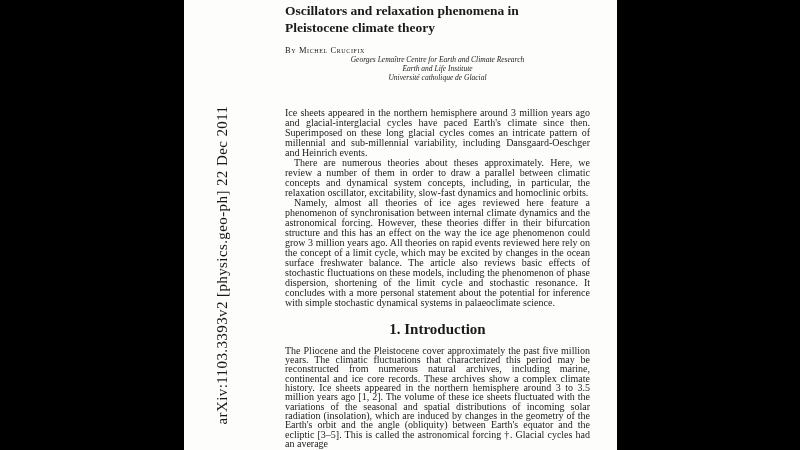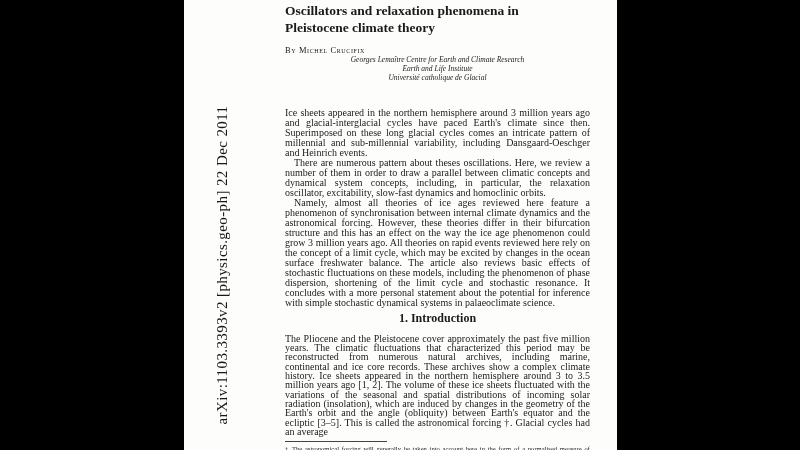--- a/index.html
+++ b/index.html
@@ -48,22 +48,22 @@
     text-align: justify;
   }
   .abstract p { margin: 0; text-indent: 9px; }
   .no-indent { text-indent: 0 !important; }
   .keywords {
     margin: 5px auto 0; width: 252px;
     text-align: center; font-weight: bold;
     font-size: 7px; line-height: 8.8px;
   }
   .section-heading {
-    margin-top: 3px; text-align: center;
-    font-weight: bold; font-size: 12px;
+    margin-top: 13px; text-align: center;
+    font-weight: bold; font-size: 15px;
   }
   .intro-text {
     margin: 8px 0 0;
     font-size: 10px; line-height: 9.35px;
     text-align: justify;
   }
   .footnote-rule {
     margin-top: 5px; width: 102px; height: 0;
     border-top: 1px solid #444;
   }
@@ -97,21 +97,21 @@
       <div class="byline">By Michel Crucifix</div>
 
       <div class="affiliation">
         <div>Georges Lemaître Centre for Earth and Climate Research</div>
         <div>Earth and Life Institute</div>
         <div>Université catholique de Glacial</div>
       </div>
 
       <div class="abstract">
         <p class="no-indent">Ice sheets appeared in the northern hemisphere around 3 million years ago and glacial-interglacial cycles have paced Earth's climate since then. Superimposed on these long glacial cycles comes an intricate pattern of millennial and sub-millennial variability, including Dansgaard-Oeschger and Heinrich events.</p>
-        <p>There are numerous pattern about theses oscillations. Here, we review a number of them in order to draw a parallel between climatic concepts and dynamical system concepts, including, in particular, the relaxation oscillator, excitability, slow-fast dynamics and homoclinic orbits.</p>
+        <p>There are numerous theories about theses approximately. Here, we review a number of them in order to draw a parallel between climatic concepts and dynamical system concepts, including, in particular, the relaxation oscillator, excitability, slow-fast dynamics and homoclinic orbits.</p>
         <p>Namely, almost all theories of ice ages reviewed here feature a phenomenon of synchronisation between internal climate dynamics and the astronomical forcing. However, these theories differ in their bifurcation structure and this has an effect on the way the ice age phenomenon could grow 3 million years ago. All theories on rapid events reviewed here rely on the concept of a limit cycle, which may be excited by changes in the ocean surface freshwater balance. The article also reviews basic effects of stochastic fluctuations on these models, including the phenomenon of phase dispersion, shortening of the limit cycle and stochastic resonance. It concludes with a more personal statement about the potential for inference with simple stochastic dynamical systems in palaeoclimate science.</p>
       </div>
 
 
       <div class="section-heading">1. Introduction</div>
 
       <p class="intro-text no-indent">The Pliocene and the Pleistocene cover approximately the past five million years. The climatic fluctuations that characterized this period may be reconstructed from numerous natural archives, including marine, continental and ice core records. These archives show a complex climate history. Ice sheets appeared in the northern hemisphere around 3 to 3.5 million years ago [1, 2]. The volume of these ice sheets fluctuated with the variations of the seasonal and spatial distributions of incoming solar radiation (insolation), which are induced by changes in the geometry of the Earth's orbit and the angle (obliquity) between Earth's equator and the ecliptic [3–5]. This is called the astronomical forcing †. Glacial cycles had an average</p>
 
       <div class="footnote-rule"></div>
 

